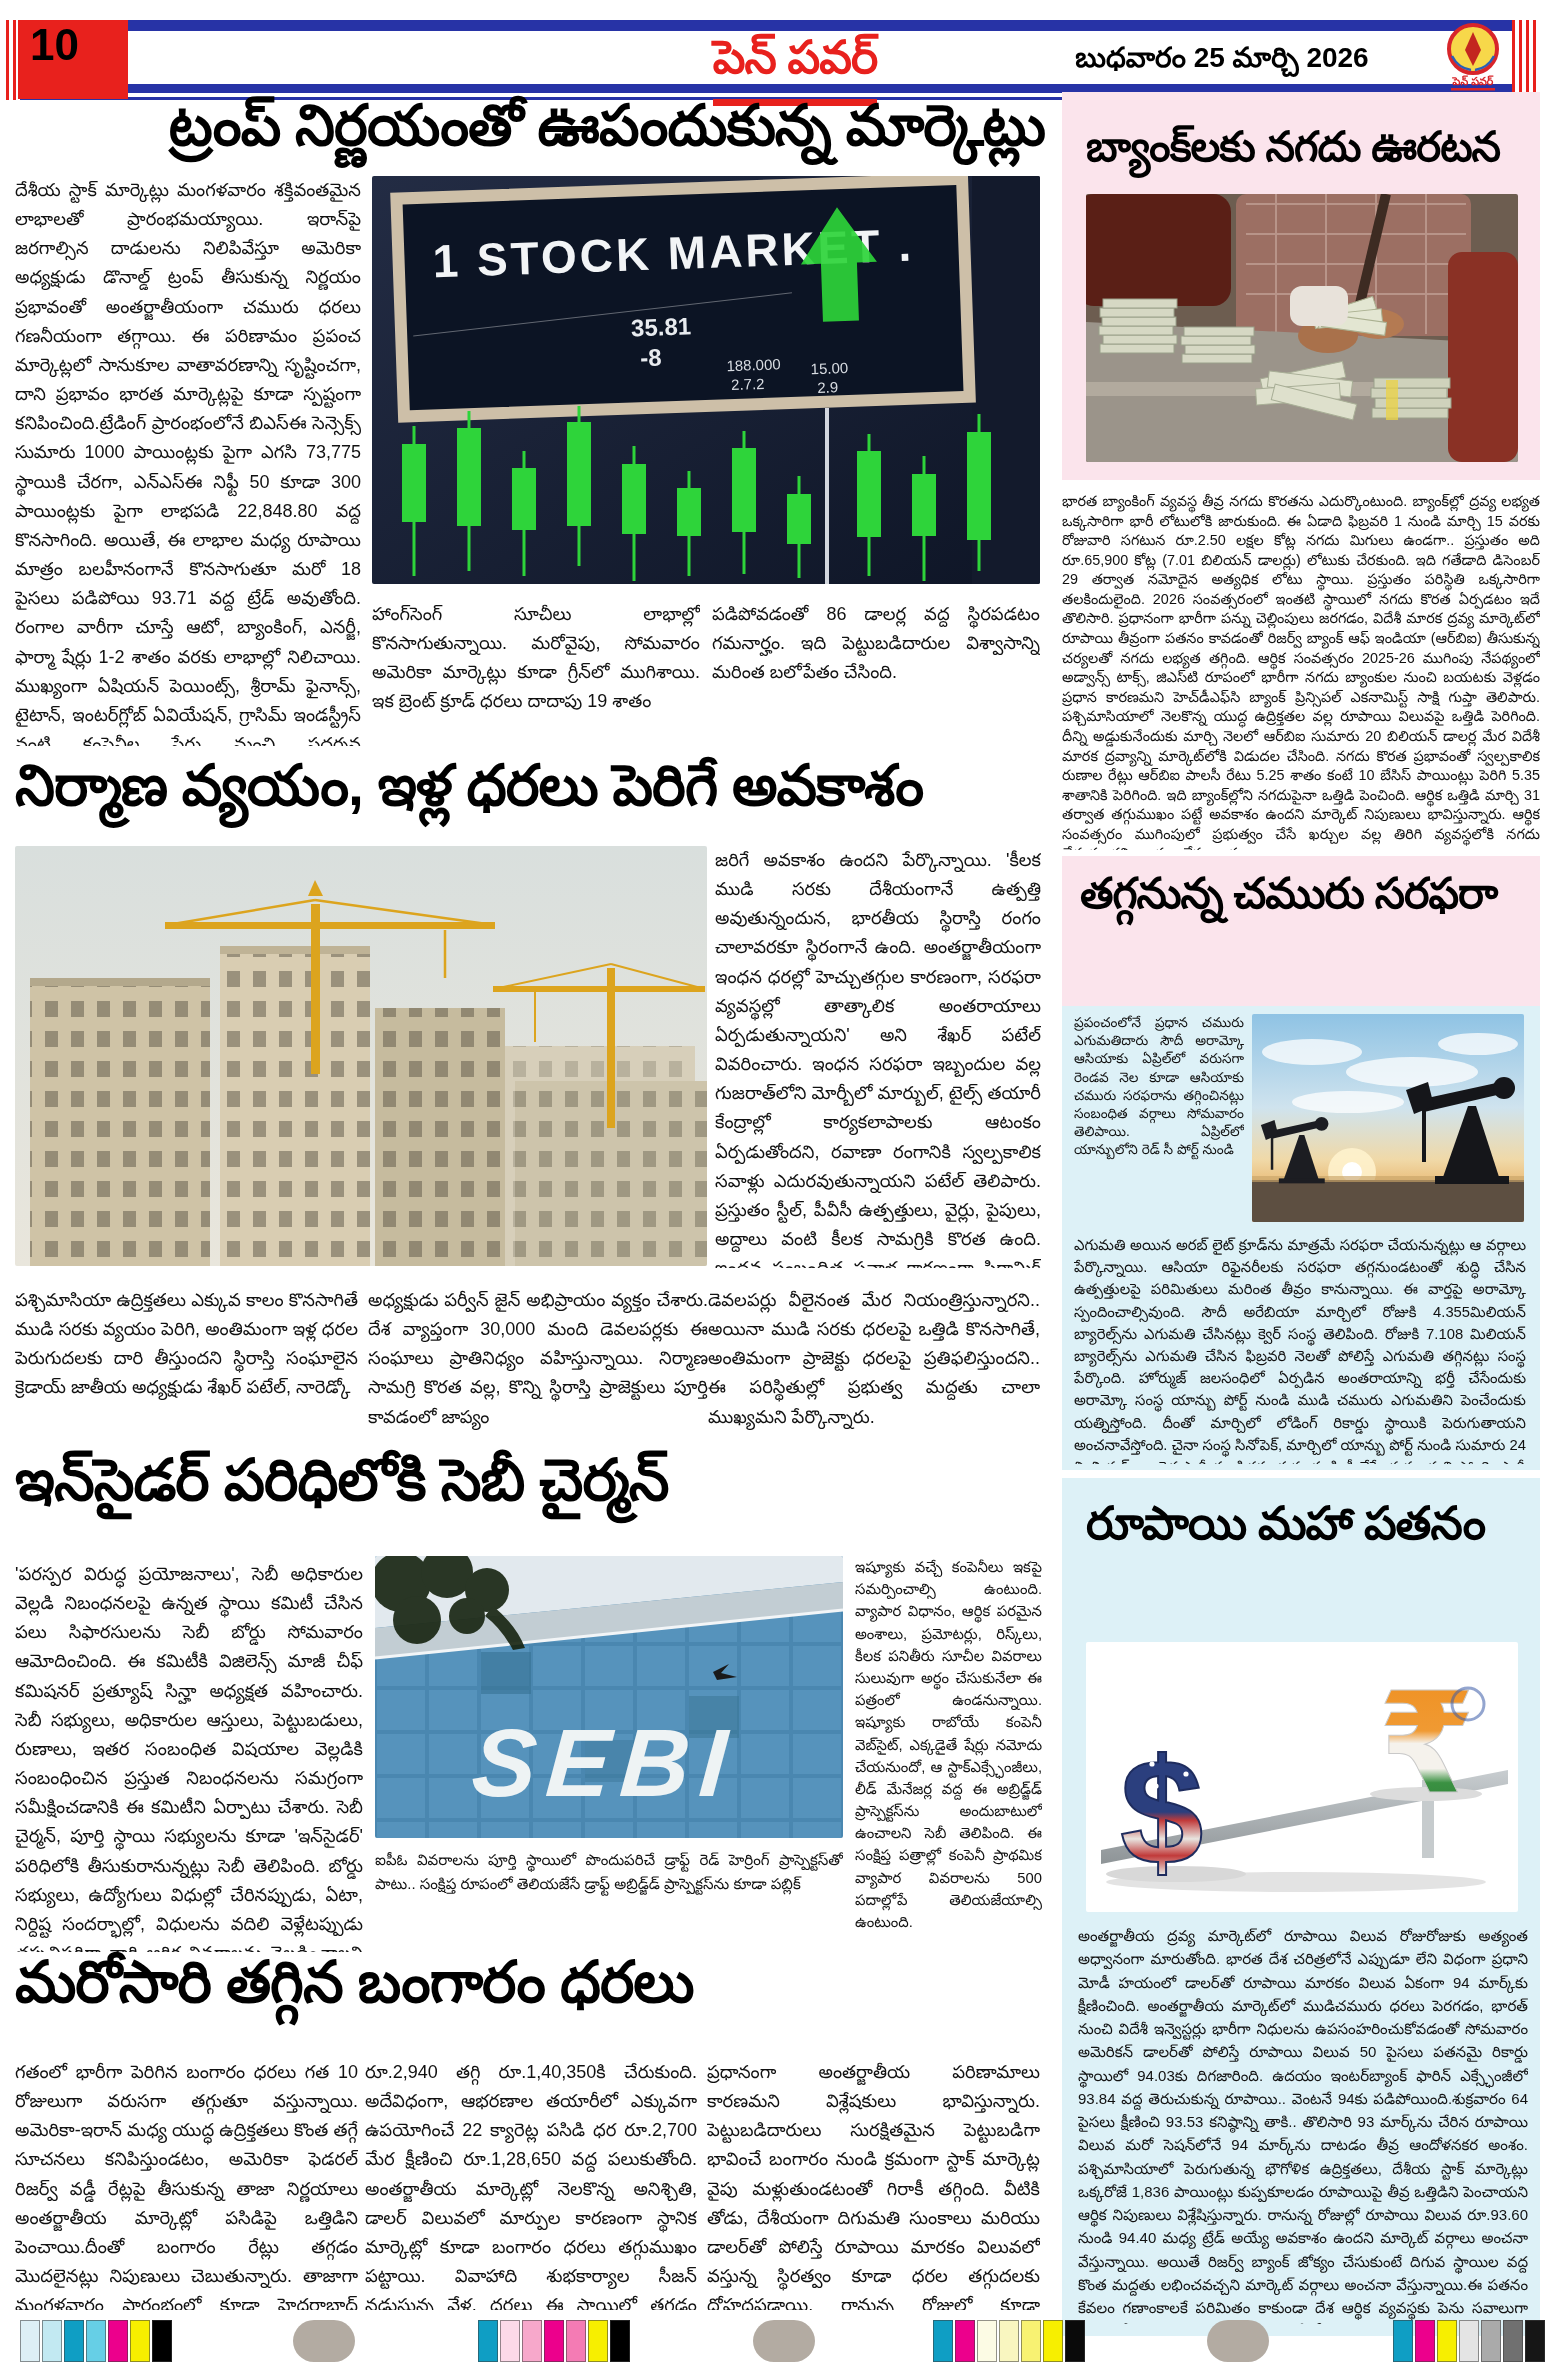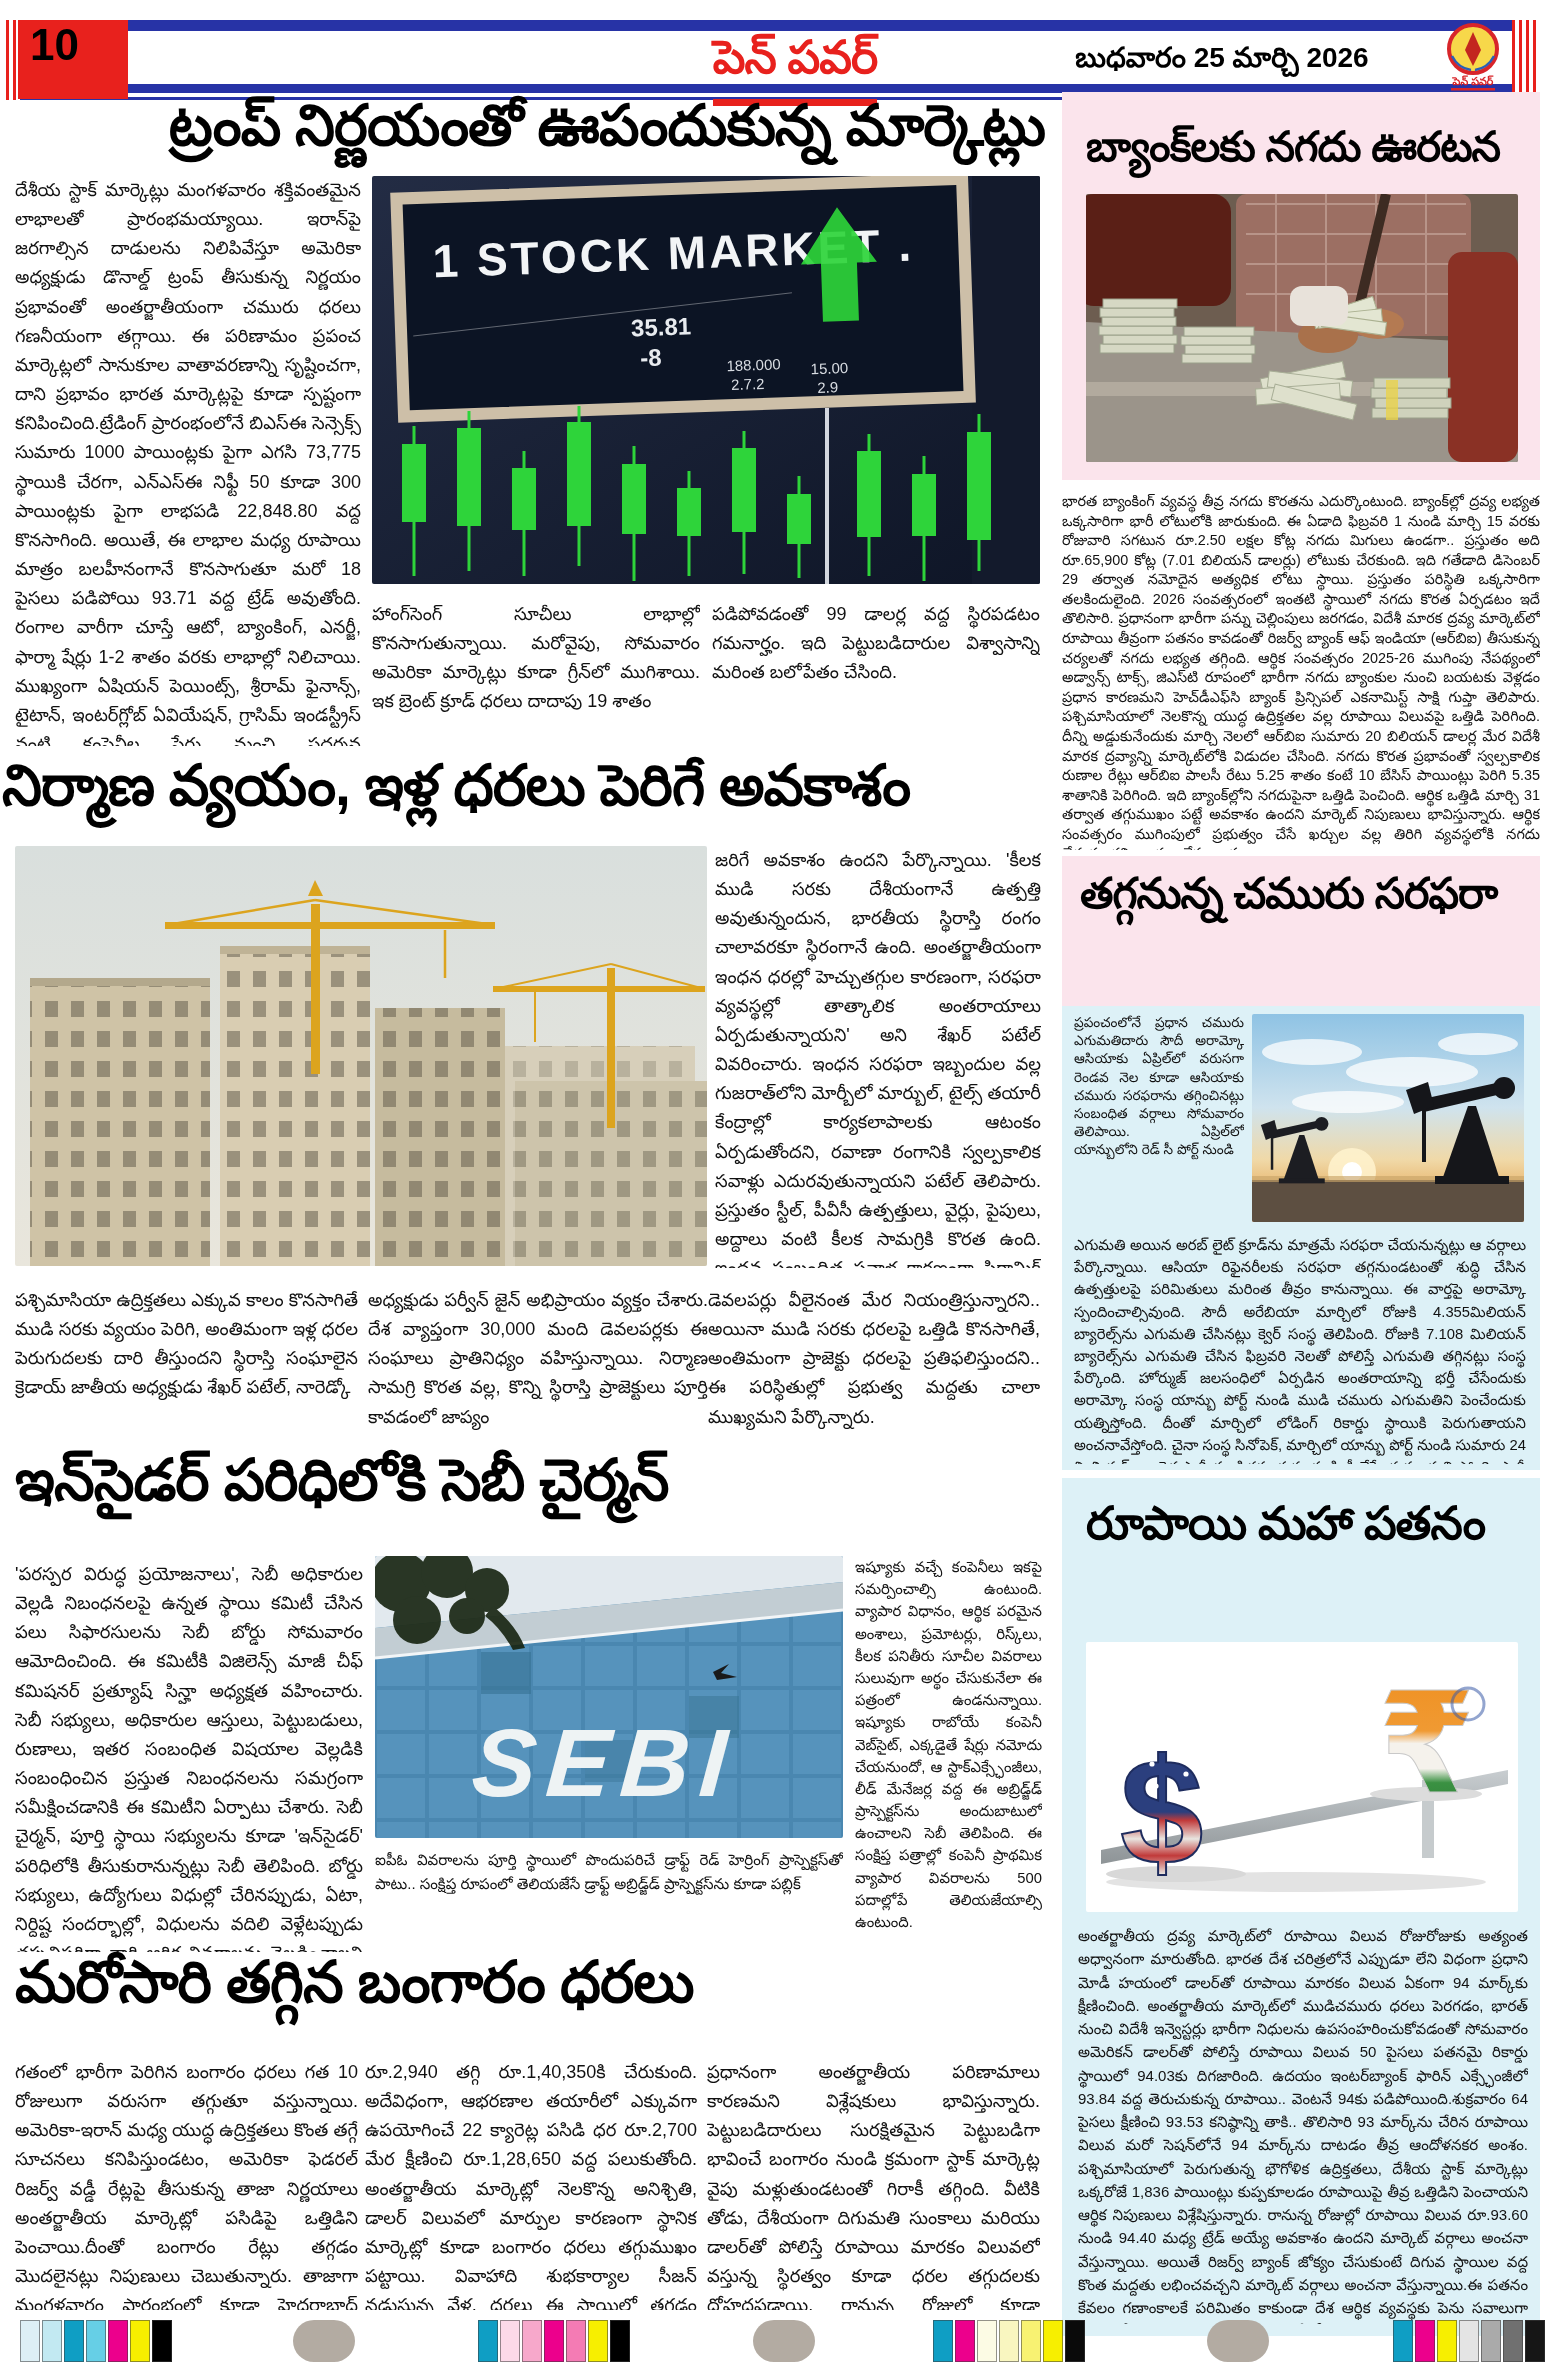--- a/index.html
+++ b/index.html
@@ -113,25 +113,25 @@
             <rect x="415" y="318" width="24" height="50"></rect>
           <rect x="485" y="275" width="24" height="86"></rect>
             <rect x="540" y="298" width="24" height="62"></rect>
           <rect x="595" y="256" width="24" height="108"></rect>
         </g>
         <line x1="455" y1="232" x2="455" y2="408" stroke="#e8ecf2" stroke-width="4" opacity=".9"></line>
       </svg>
     </div>
 
     <div class="body-txt" style="left:372px;top:600px;width:328px;height:148px;">హాంగ్‌సెంగ్ సూచీలు లాభాల్లో కొనసాగుతున్నాయి. మరోవైపు, సోమవారం అమెరికా మార్కెట్లు కూడా గ్రీన్‌లో ముగిశాయి. ఇక బ్రెంట్ క్రూడ్ ధరలు దాదాపు 19 శాతం</div>
-    <div class="body-txt" style="left:712px;top:600px;width:328px;height:148px;">పడిపోవడంతో 99 డాలర్ల వద్ద స్థిరపడటం గమనార్హం. ఇది పెట్టుబడిదారుల విశ్వాసాన్ని మరింత బలోపేతం చేసింది.</div>
-  </div>
-
-  <div>
-    <div class="hl hl-main" style="left:2px;top:756px;width:1030px;">నిర్మాణ వ్యయం, ఇళ్ల ధరలు పెరిగే అవకాశం</div>
+    <div class="body-txt" style="left:712px;top:600px;width:328px;height:148px;">పడిపోవడంతో 86 డాలర్ల వద్ద స్థిరపడటం గమనార్హం. ఇది పెట్టుబడిదారుల విశ్వాసాన్ని మరింత బలోపేతం చేసింది.</div>
+  </div>
+
+  <div>
+    <div class="hl hl-main" style="left:15px;top:756px;width:1030px;">నిర్మాణ వ్యయం, ఇళ్ల ధరలు పెరిగే అవకాశం</div>
 
     <div class="photo" style="left:15px;top:846px;width:692px;height:420px;">
       <svg width="692" height="420" viewBox="0 0 692 420">
         <defs>
           <linearGradient id="skyc" x1="0" y1="0" x2="0" y2="1">
             <stop offset="0" stop-color="#d9dfdd"></stop>
               <stop offset="1" stop-color="#e9e6dc"></stop>
           </linearGradient>
           <pattern id="winA" width="26" height="30" patternUnits="userSpaceOnUse">
             <rect x="4" y="5" width="13" height="16" fill="rgba(92,86,70,.5)"></rect>

